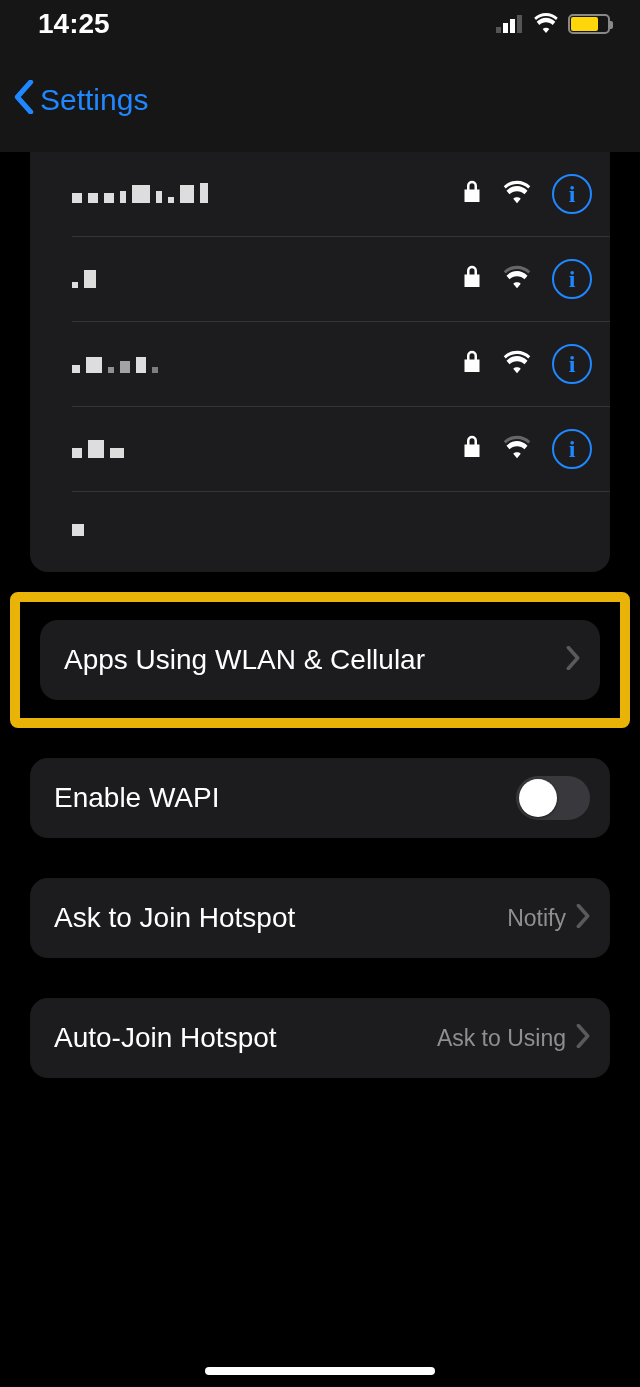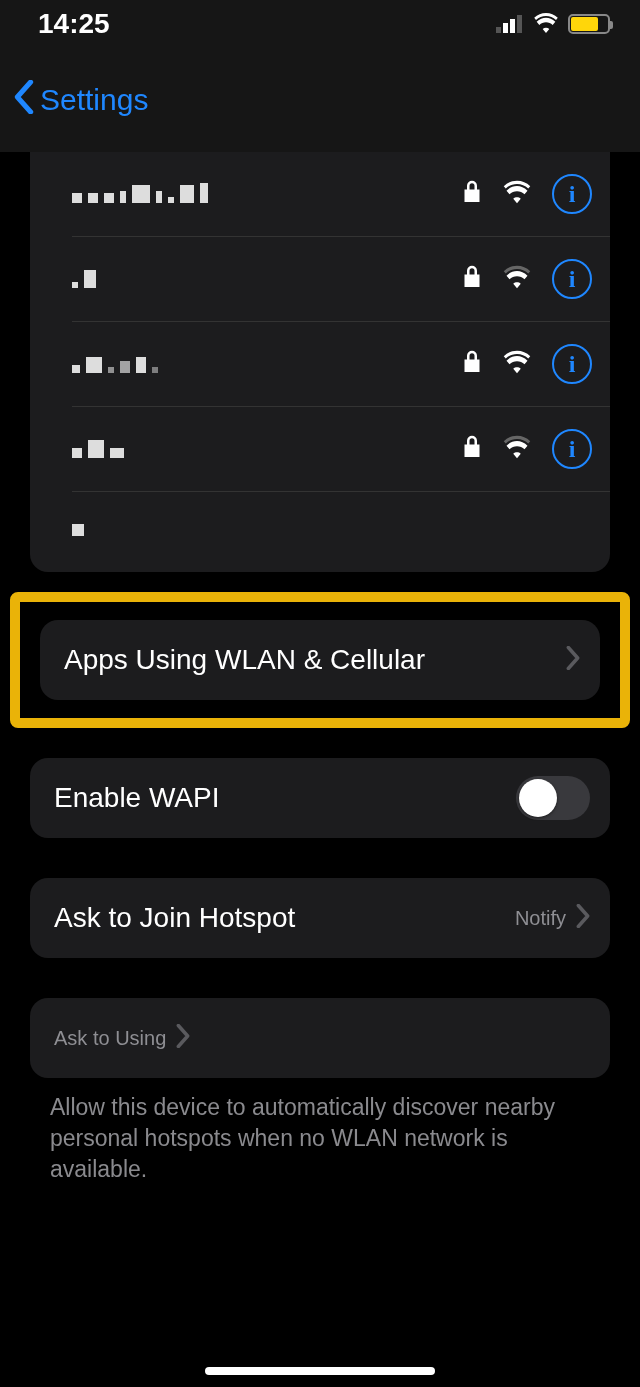--- a/index.html
+++ b/index.html
@@ -126,21 +126,21 @@
     align-items: center;
     height: 80px;
     padding: 0 20px 0 24px;
   }
   .cell .label {
     flex: 1;
     font-size: 28px;
     color: #fff;
   }
   .cell .value {
-    font-size: 20px;
+    font-size: 23px;
     color: #8e8e93;
     margin-right: 10px;
   }
   .chevron { color: #5a5a5e; }
   .chevron svg { width: 14px; height: 24px; }
   .highlight {
     margin: 20px 10px 30px 10px;
     border: 10px solid #eab308;
     border-radius: 8px;
     padding: 18px 10px;
@@ -360,24 +360,24 @@
         <span class="chevron"><svg viewBox="0 0 12 20">
               <path fill="none" stroke="#5a5a5e" stroke-width="3" stroke-linecap="round" stroke-linejoin="round" d="M2 1 L10 10 L2 19"></path>
             </svg></span>
       </div>
     </div>
 
     <div class="section-gap"></div>
 
     <div class="inset">
       <div class="cell">
+        <div class="label">Auto-Join Hotspot</div>
         <div class="value">Ask to Using</div>
         <span class="chevron"><svg viewBox="0 0 12 20">
               <path fill="none" stroke="#5a5a5e" stroke-width="3" stroke-linecap="round" stroke-linejoin="round" d="M2 1 L10 10 L2 19"></path>
             </svg></span>
       </div>
     </div>
-    <div class="footer-text">Allow this device to automatically discover nearby personal hotspots when no WLAN network is available.</div>
 
   </div>
 
   <div class="home-indicator"></div>
 </div>
 
 </body></html>

